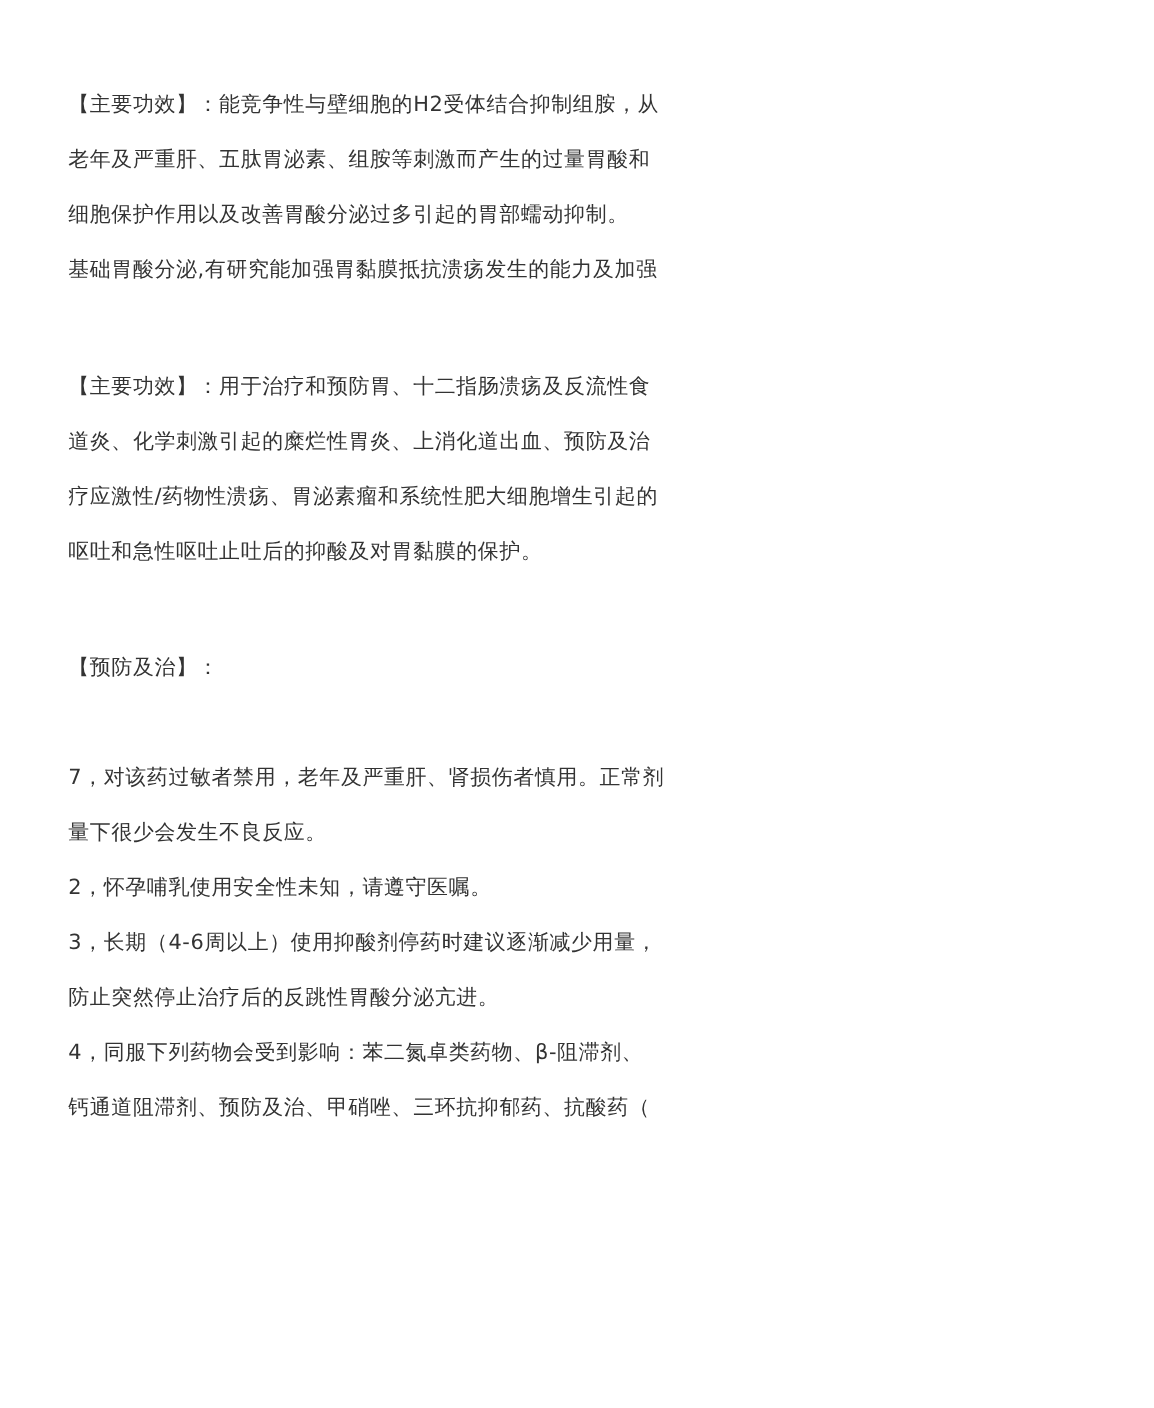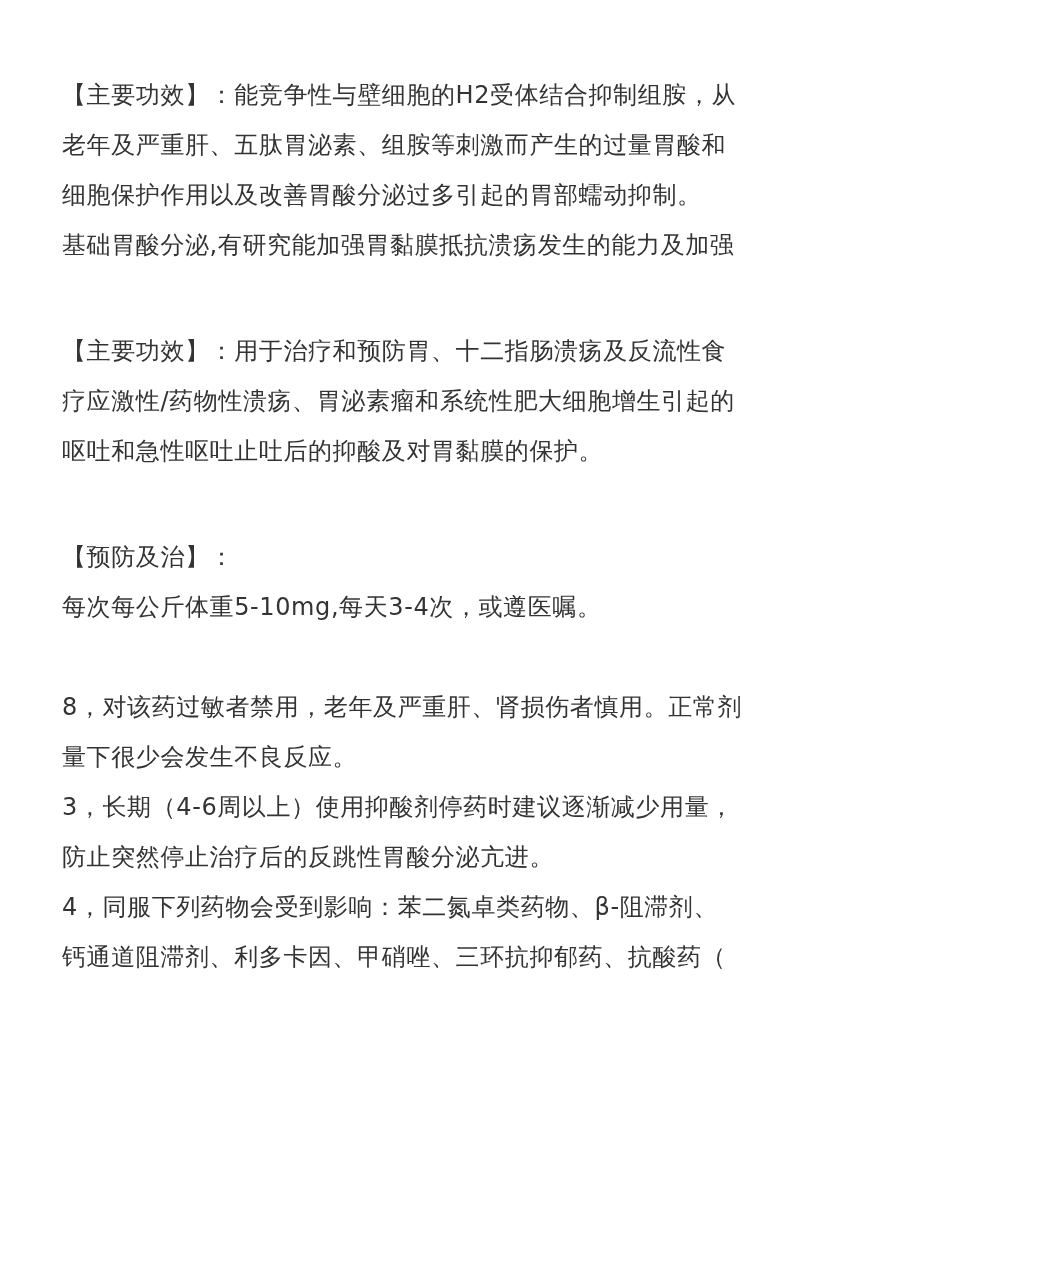--- a/index.html
+++ b/index.html
@@ -19,21 +19,21 @@
     position: absolute;
     left: 62px;
     top: 70px;
     width: 940px;
   }
   .section {
     margin: 0;
   }
   .line {
     display: block;
-    font-size: 24px;
+    font-size: 19px;
     line-height: 50px;
     height: 50px;
     white-space: nowrap;
     letter-spacing: 0.6px;
   }
   .gap-1 { height: 56px; }
   .gap-2 { height: 56px; }
   .gap-3 { height: 50px; }
 </style>
 </head>
@@ -45,35 +45,36 @@
     <span class="line">【主要功效】：能竞争性与壁细胞的H2受体结合抑制组胺，从</span>
     <span class="line">老年及严重肝、五肽胃泌素、组胺等刺激而产生的过量胃酸和</span>
     <span class="line">细胞保护作用以及改善胃酸分泌过多引起的胃部蠕动抑制。</span>
     <span class="line">基础胃酸分泌,有研究能加强胃黏膜抵抗溃疡发生的能力及加强</span>
   </div>
 
   <div class="gap-1"></div>
 
   <div class="section">
     <span class="line">【主要功效】：用于治疗和预防胃、十二指肠溃疡及反流性食</span>
+    <span class="line">道炎、化学刺激引起的糜烂性胃炎、上消化道出血、预防及治</span>
     <span class="line">疗应激性/药物性溃疡、胃泌素瘤和系统性肥大细胞增生引起的</span>
     <span class="line">呕吐和急性呕吐止吐后的抑酸及对胃黏膜的保护。</span>
   </div>
 
   <div class="gap-2"></div>
 
   <div class="section">
     <span class="line">【预防及治】：</span>
-    <span class="line">每次每公斤体重5-10mg,每天3-4次，或遵医嘱。</span>
   </div>
 
   <div class="gap-3"></div>
 
   <div class="section">
-    <span class="line">8，对该药过敏者禁用，老年及严重肝、肾损伤者慎用。正常剂</span>
+    <span class="line">7，对该药过敏者禁用，老年及严重肝、肾损伤者慎用。正常剂</span>
     <span class="line">量下很少会发生不良反应。</span>
+    <span class="line">2，怀孕哺乳使用安全性未知，请遵守医嘱。</span>
     <span class="line">3，长期（4-6周以上）使用抑酸剂停药时建议逐渐减少用量，</span>
     <span class="line">防止突然停止治疗后的反跳性胃酸分泌亢进。</span>
     <span class="line">4，同服下列药物会受到影响：苯二氮卓类药物、β-阻滞剂、</span>
-    <span class="line">钙通道阻滞剂、利多卡因、甲硝唑、三环抗抑郁药、抗酸药（</span>
+    <span class="line">钙通道阻滞剂、预防及治、甲硝唑、三环抗抑郁药、抗酸药（</span>
   </div>
 
 </div>
 
 </body></html>

